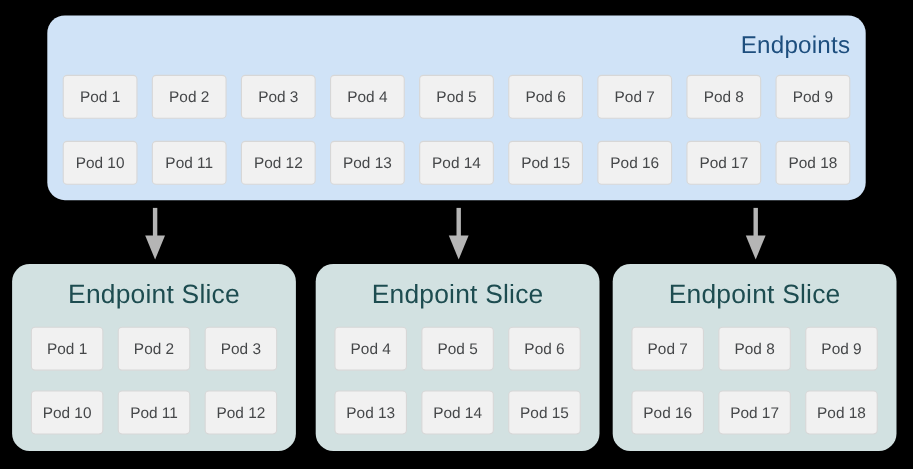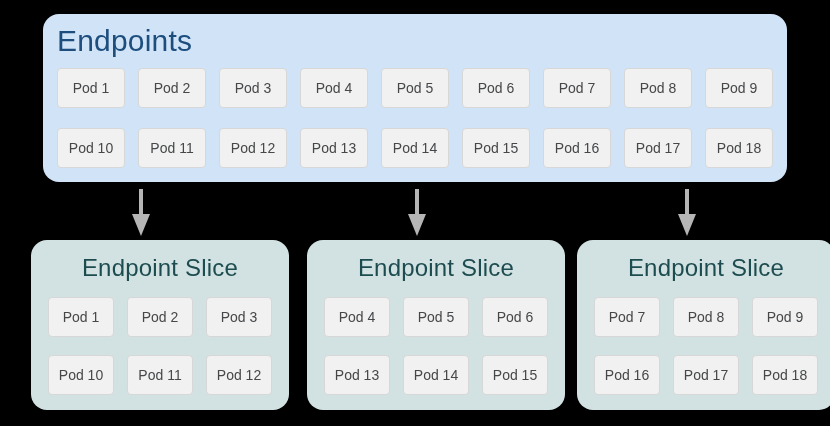--- a/index.html
+++ b/index.html
@@ -23,22 +23,22 @@
     left: 43px;
     top: 14px;
     width: 744px;
     height: 168px;
     box-sizing: border-box;
     background: var(--endpoints-fill, #d0e3f7);
     border-radius: 16px;
     padding: 13px 14px 0 14px;
   }
   .endpoints-title {
-    text-align: left;
-    font-size: 30px;
+    text-align: right;
+    font-size: 22px;
     line-height: 27px;
     font-weight: 500;
     letter-spacing: 0.2px;
     color: var(--endpoints-title, #1d4e7e);
     margin-bottom: 14px;
   }
   .pod-grid-9 {
     display: grid;
     grid-template-columns: repeat(9, 1fr);
     column-gap: 13px;
@@ -86,21 +86,20 @@
   
   .slice-box {
     position: absolute;
     top: 240px;
     width: 258px;
     height: 170px;
     box-sizing: border-box;
     background: var(--slice-fill, #d2e1e1);
     border-radius: 16px;
     padding: 13px 17px 0 17px;
-    margin-left: 20px;
   }
   .slice-box.pos-1 { left: 11px; }
   .slice-box.pos-2 { left: 287px; }
   .slice-box.pos-3 { left: 557px; }
   .slice-title {
     text-align: center;
     font-size: 24px;
     line-height: 30px;
     font-weight: 500;
     letter-spacing: 0.2px;

